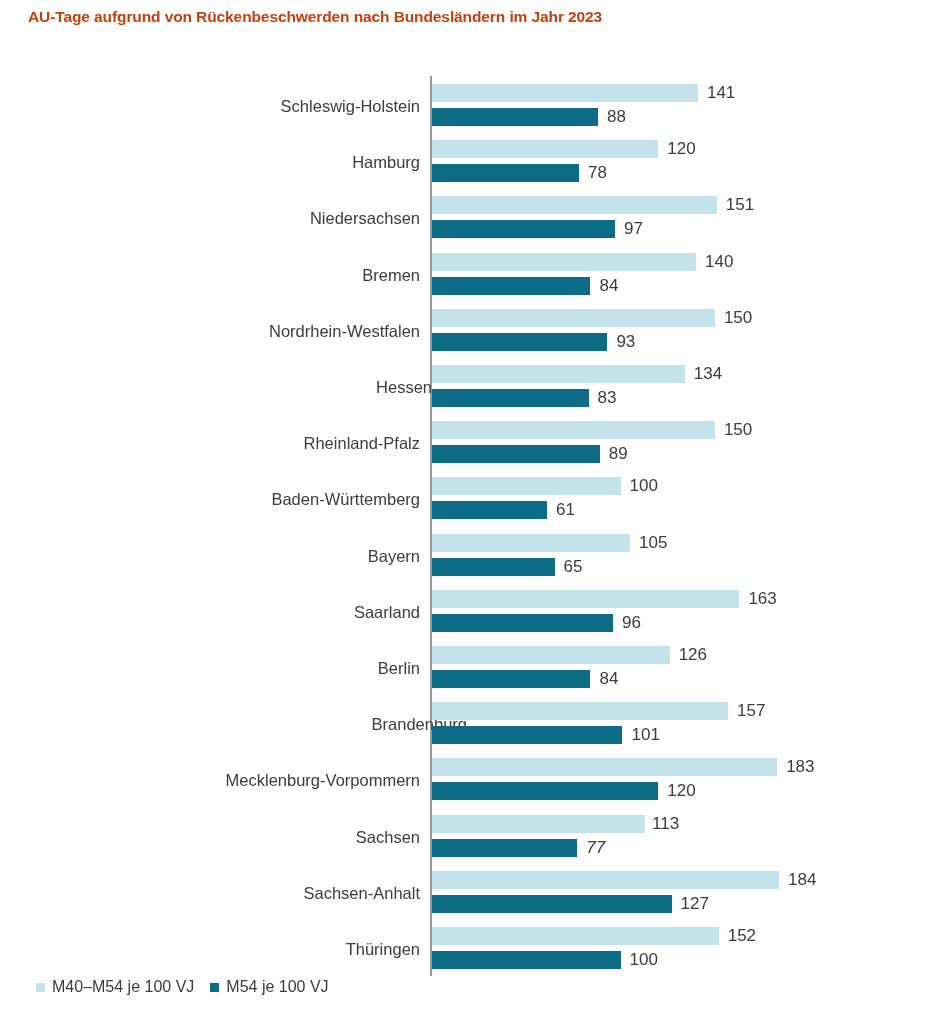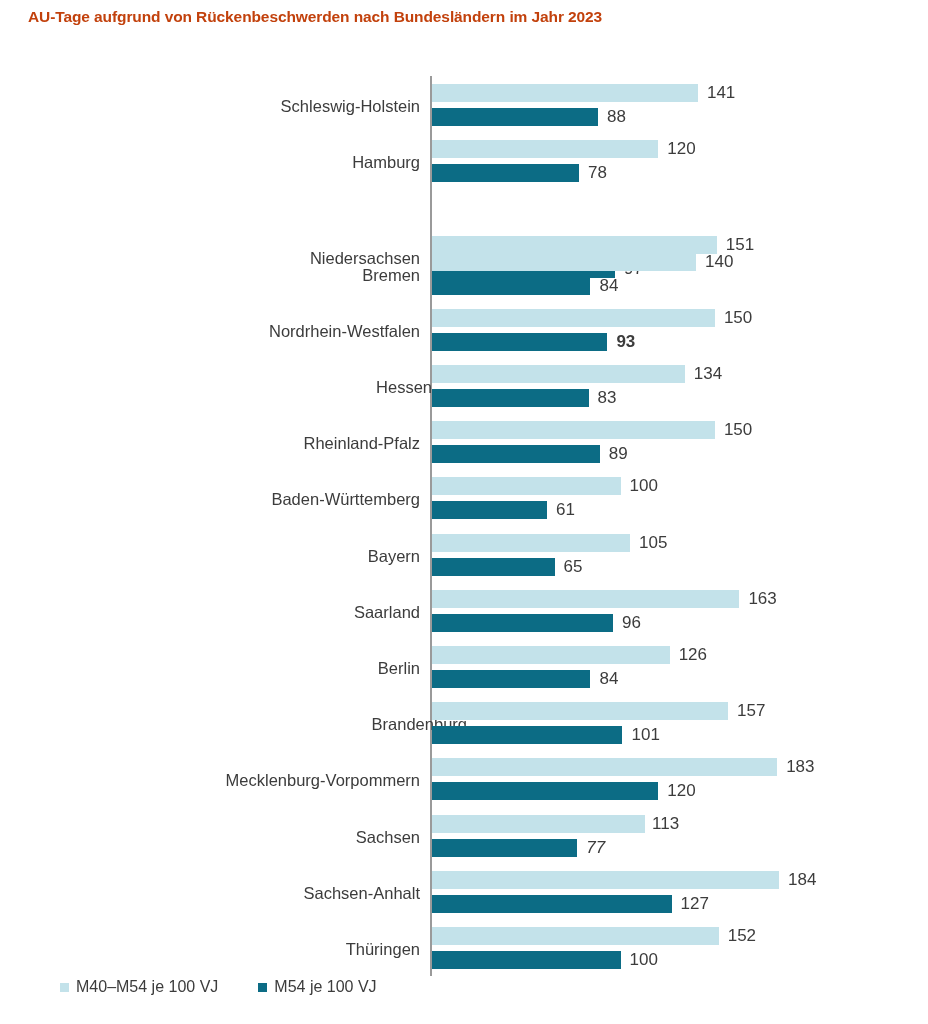--- a/index.html
+++ b/index.html
@@ -86,21 +86,20 @@
     left: 36px;
     top: 978px;
     display: flex;
     align-items: center;
     gap: 16px;
   }
   .legend-item {
     display: flex;
     align-items: center;
     gap: 7px;
-    margin-left: 24px;
   }
   .legend-swatch {
     width: 9px;
     height: 9px;
     display: inline-block;
   }
   .legend-swatch.light { background: #c3e2ea; }
   .legend-swatch.dark  { background: #0c6c85; }
   .legend-label {
     font-size: 16px;
@@ -131,21 +130,21 @@
         <div class="cat-label">Hamburg</div>
         <div class="bar-row light">
           <div class="bar light" style="width: 226.32px;"></div>
           <span class="bar-value" style="left: 226.32px;">120</span>
         </div>
         <div class="bar-row dark">
           <div class="bar dark" style="width: 147.108px;"></div>
           <span class="bar-value" style="left: 147.108px;">78</span>
         </div>
       </div>
-      <div class="bar-group" style="top: 190.4px; margin-top: 40px;">
+      <div class="bar-group" style="top: 190.4px;">
         <div class="cat-label">Niedersachsen</div>
         <div class="bar-row light">
           <div class="bar light" style="width: 284.786px;"></div>
           <span class="bar-value" style="left: 284.786px;">151</span>
         </div>
         <div class="bar-row dark">
           <div class="bar dark" style="width: 182.942px;"></div>
           <span class="bar-value" style="left: 182.942px;">97</span>
         </div>
       </div>
@@ -161,21 +160,21 @@
         </div>
       </div>
       <div class="bar-group" style="top: 302.8px;">
         <div class="cat-label">Nordrhein-Westfalen</div>
         <div class="bar-row light">
           <div class="bar light" style="width: 282.9px;"></div>
           <span class="bar-value" style="left: 282.9px;">150</span>
         </div>
         <div class="bar-row dark">
           <div class="bar dark" style="width: 175.398px;"></div>
-          <span class="bar-value" style="left: 175.398px; font-weight: bold;">93</span>
+          <span class="bar-value" style="left: 175.398px;">93</span>
         </div>
       </div>
       <div class="bar-group" style="top: 359px; padding-left: 12px;">
         <div class="cat-label">Hessen</div>
         <div class="bar-row light">
           <div class="bar light" style="width: 252.724px;"></div>
           <span class="bar-value" style="left: 252.724px;">134</span>
         </div>
         <div class="bar-row dark">
           <div class="bar dark" style="width: 156.538px;"></div>

